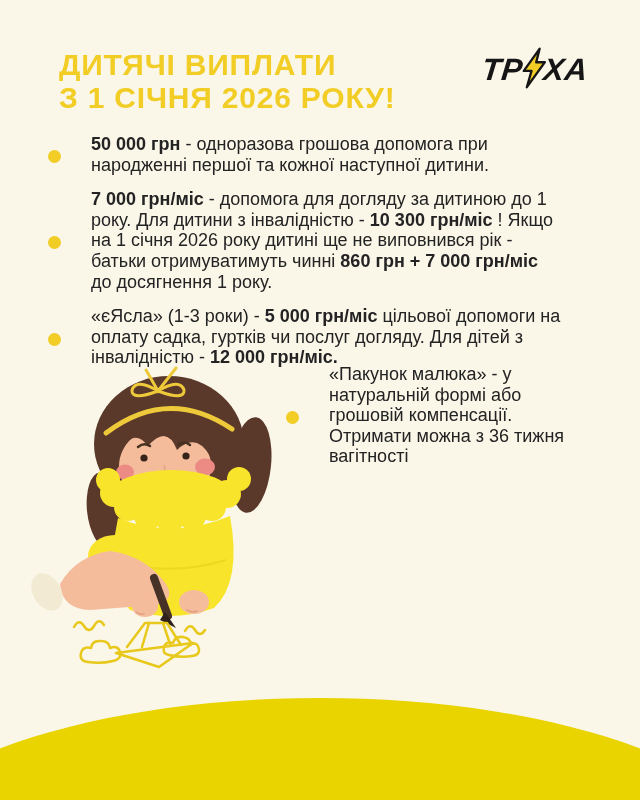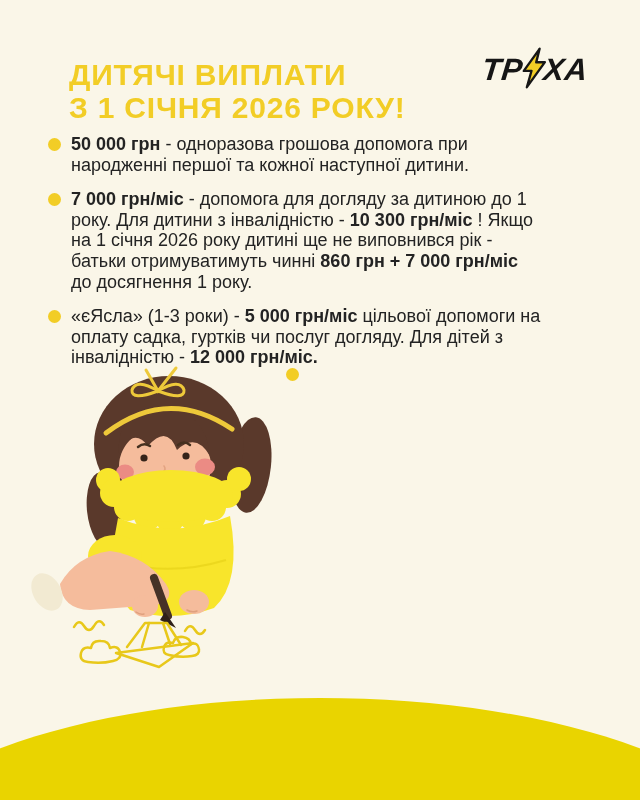--- a/index.html
+++ b/index.html
@@ -3,38 +3,38 @@
 <meta charset="utf-8">
 <style>
   html,body{margin:0;padding:0;background:#e8e8e8;}
   .poster{
     position:relative;width:640px;height:800px;overflow:hidden;
     background:var(--bg,#faf6e8);
     font-family:"Liberation Sans","DejaVu Sans",sans-serif;
     color:var(--text,#232323);
   }
   .title{
-    position:absolute;left:57px;top:46px;margin:12px;
+    position:absolute;left:57px;top:46px;margin:2px;
     display:flex;flex-direction:column;
     font-size:30px;line-height:33px;font-weight:800;
     letter-spacing:0.8px;color:var(--accent,#f2cd26);
     text-transform:uppercase;
   }
   .logo{
     position:absolute;right:52px;top:48px;
     display:flex;align-items:center;
     font-size:31px;font-weight:900;font-style:italic;
     letter-spacing:0.5px;color:var(--logo,#161616);
     transform:skewX(-6deg);
   }
   .bolt{width:25px;height:44px;margin:0 -2px;position:relative;top:-2px;}
   .list{position:absolute;list-style:none;margin:0;padding:0;}
   .list-main{left:48px;top:134px;width:540px;}
   .list-side{left:286px;top:364px;width:330px;}
-  .list li{display:flex;align-items:flex-start;}
+  .list li{display:flex;align-items:center;gap:20px;}
   .list-main li{margin-bottom:14px;}
   .list-side li{margin-bottom:9px;}
   .dot{flex:none;width:13px;height:13px;border-radius:50%;
     background:var(--accent,#f2cd26);margin:4px 10px 0 0;}
   .list p{margin:0;font-size:18px;line-height:20.6px;white-space:pre-wrap;}
   .b{font-weight:700;}
   .girl{position:absolute;left:18px;top:360px;width:262px;height:322px;}
   .wave{
     position:absolute;left:50%;top:698px;transform:translateX(-50%);
     width:900px;height:340px;background:var(--wave,#e9d400);
@@ -140,16 +140,21 @@
       <path d="M 131 263 L 124 287 M 145 263 L 152 284"></path>
       <path d="M 98 293 L 175 283 L 141 307 Z"></path>
       <path d="M 70 302 q -9 -1 -7 -9 q 2 -7 10 -5 q 1 -8 10 -7 q 8 0 9 7 q 8 -3 10 4 q 2 7 -7 9 q -12 3 -25 1 Z"></path>
       <path d="M 151 295 q -7 -1 -5 -8 q 2 -6 9 -4 q 2 -7 10 -6 q 7 1 8 7 q 7 -2 8 5 q 1 6 -7 7 q -11 2 -23 -1 Z"></path>
     </g>
   </svg>
 
   <ul class="list list-side">
       <li>
         <span class="dot"></span>
+        <p><span>«Пакунок малюка» - у
+натуральній формі або
+грошовій компенсації.
+Отримати можна з 36 тижня
+вагітності</span></p>
       </li>
     </ul>
 
 </div>
 
 </body></html>

